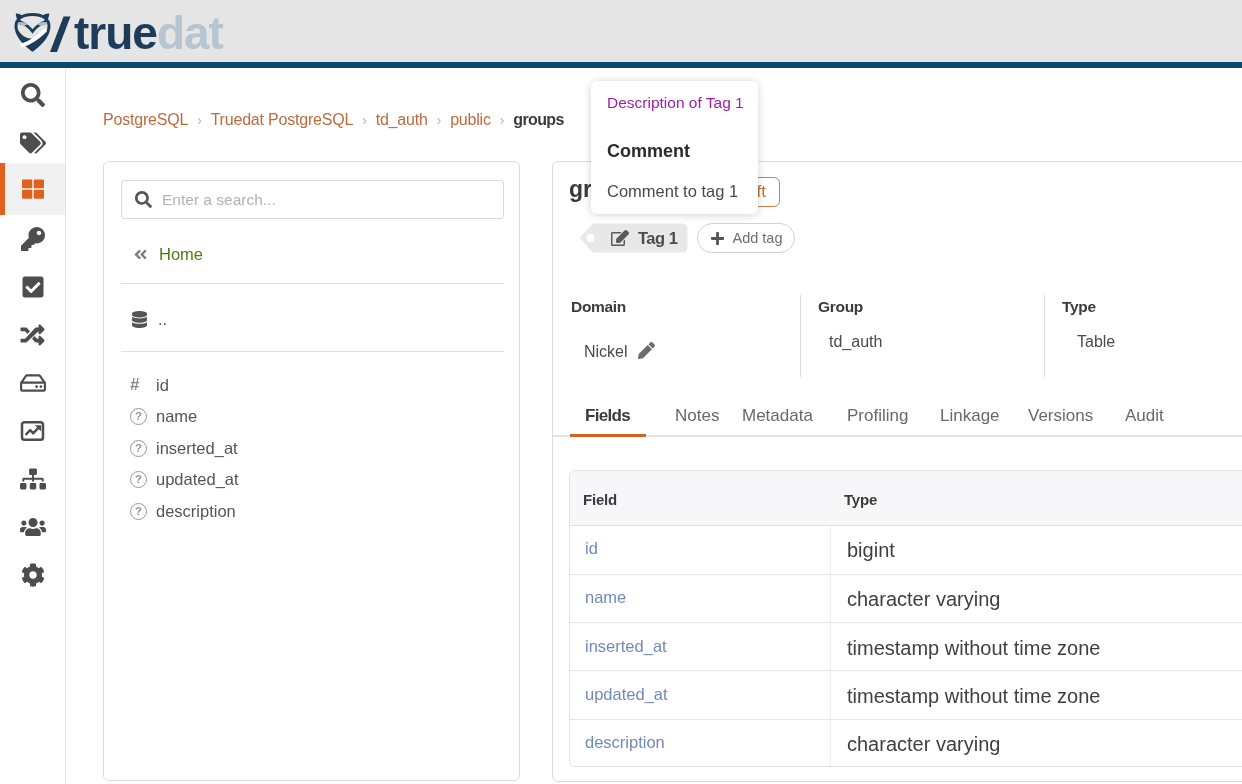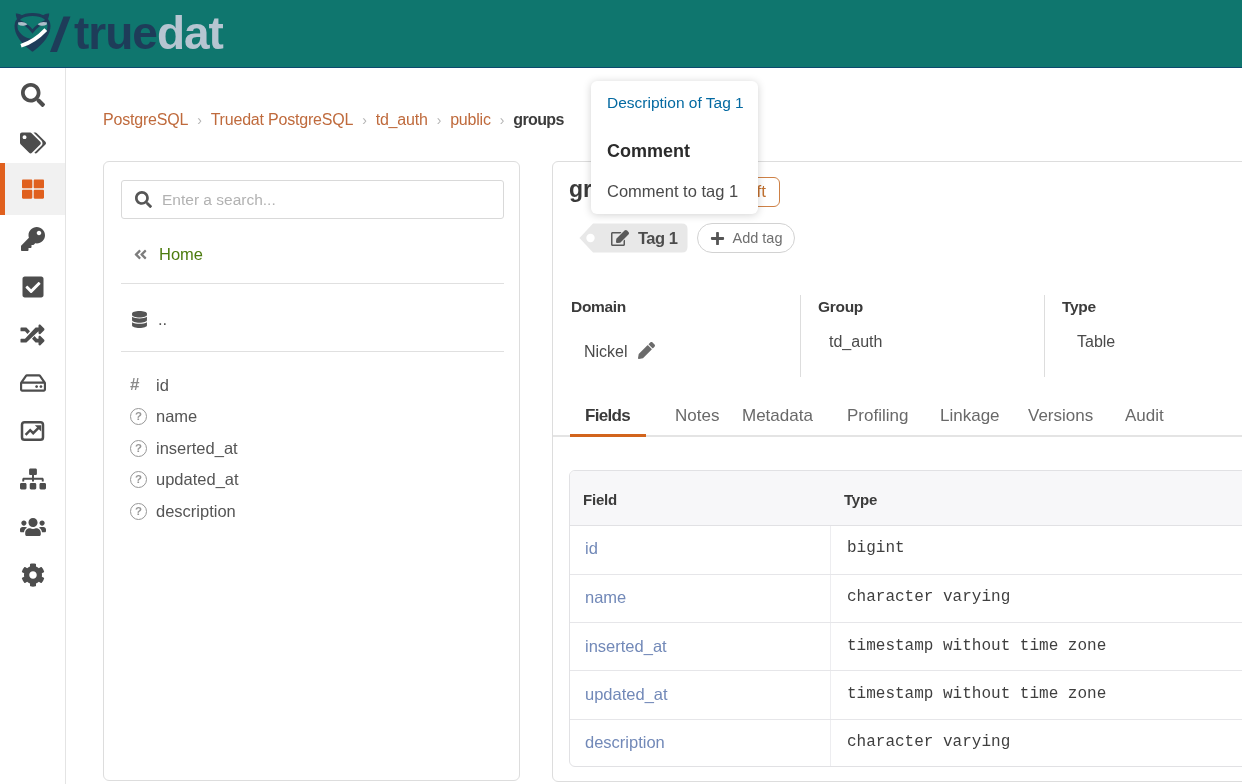--- a/index.html
+++ b/index.html
@@ -1,21 +1,21 @@
 <!DOCTYPE html>
 <html><head>
 <meta charset="utf-8">
 <style>
 * { margin:0; padding:0; box-sizing:border-box; }
 html,body { width:1242px; height:784px; overflow:hidden; background:#fff;
   font-family:"Liberation Sans",sans-serif; position:relative; }
 
 
 #header { position:absolute; left:0; top:0; width:1242px; height:68px;
-  background:#0f766e; border-bottom:1px solid #0c4a6e; z-index:5; }
+  background:#e5e5e5; border-bottom:6px solid #0c4a6e; z-index:5; }
 
 
 #sidebar { position:absolute; left:0; top:68px; width:66px; height:716px;
   background:#fff; border-right:1px solid #e4e4e4; z-index:4; }
 .navitem { position:absolute; left:0; width:65px; height:48px;
   display:flex; align-items:center; justify-content:center; }
 .navitem svg { fill:#4d4d4d; }
 .navitem.active { background:#f1f1f1; }
 .navitem.active::before { content:""; position:absolute; left:0; top:0;
   width:5px; height:100%; background:#e0601e; }
@@ -65,27 +65,27 @@
 #tabbar { position:absolute; left:17px; width:76px; top:271.5px; height:3px; background:#d2641c; }
 
 #ftable { position:absolute; left:16px; top:308px; width:754px; height:297px;
   border:1px solid #e1e1e4; border-radius:6px; overflow:hidden; }
 #fthead { position:absolute; left:0; top:0; width:100%; height:54.5px; background:#f7f7f9;
   border-bottom:1px solid #e1e1e4; }
 #fthead span { position:absolute; top:20px; font-size:15px; font-weight:700; color:#3b3b3b; letter-spacing:-0.2px; }
 .frow { position:absolute; left:0; width:100%; height:48.3px; border-top:1px solid #e6e6e9; }
 
 .frow a { position:absolute; left:15px; top:13.5px; font-size:16.5px; color:#7289b8; text-decoration:none; }
-.frow .tv { position:absolute; left:277px; top:13.5px; font-size:16px; color:#3f3f3f;font-family:Liberation Mono, monospace; }
+.frow .tv { position:absolute; left:277px; top:13.5px; font-size:20px; color:#3f3f3f; }
 #fcoldiv { position:absolute; left:260px; top:0; width:1px; height:298px; background:#ededf0; }
 
 
 #popup { position:absolute; left:591px; top:81px; width:167px; height:133px;
   background:#fff; border-radius:6px; box-shadow:0 1px 8px rgba(0,0,0,0.18); z-index:10; }
-#popup .l1 { position:absolute; left:16px; top:13px; font-size:15.5px; color:#0369a1; white-space:nowrap; }
+#popup .l1 { position:absolute; left:16px; top:13px; font-size:15.5px; color:#a21caf; white-space:nowrap; }
 #popup .l2 { position:absolute; left:16px; top:60px; font-size:18px; font-weight:700; color:#2b2b2b; }
 #popup .l3 { position:absolute; left:16px; top:101px; font-size:16.5px; color:#4a4a4a; white-space:nowrap; }
 </style>
 </head>
 <body>
 
 <div id="header">
 <svg width="230" height="57" viewBox="0 0 230 57" style="position:absolute;left:10px;top:5px">
 
   <path d="M22.5 45 C 13.8 38.5, 6 31, 6 21 C 6 14, 12.5 9.5, 22.5 9.5 C 32.5 9.5, 39 14, 39 21 C 39 31, 31.2 38.5, 22.5 45 Z" fill="none" stroke="#1e3c59" stroke-width="3"></path>

